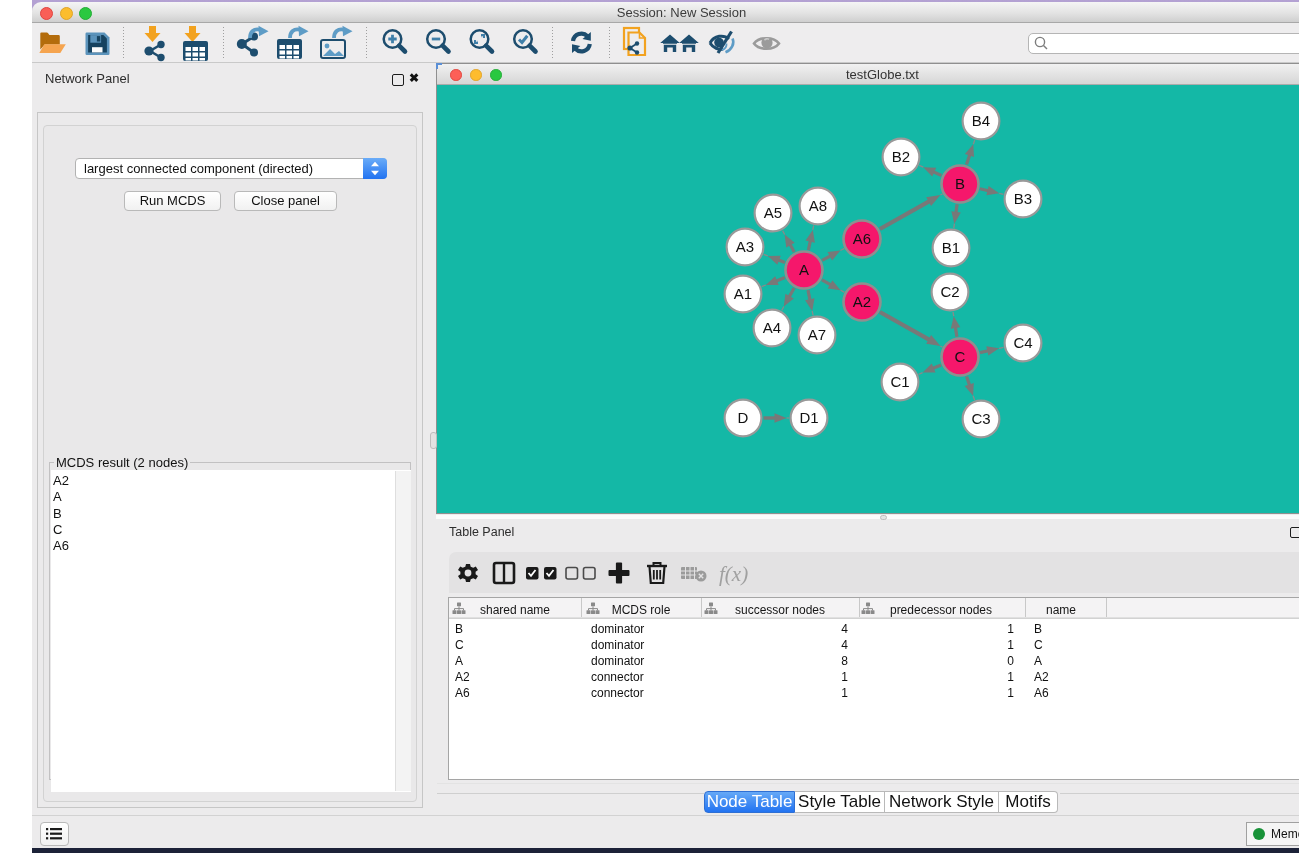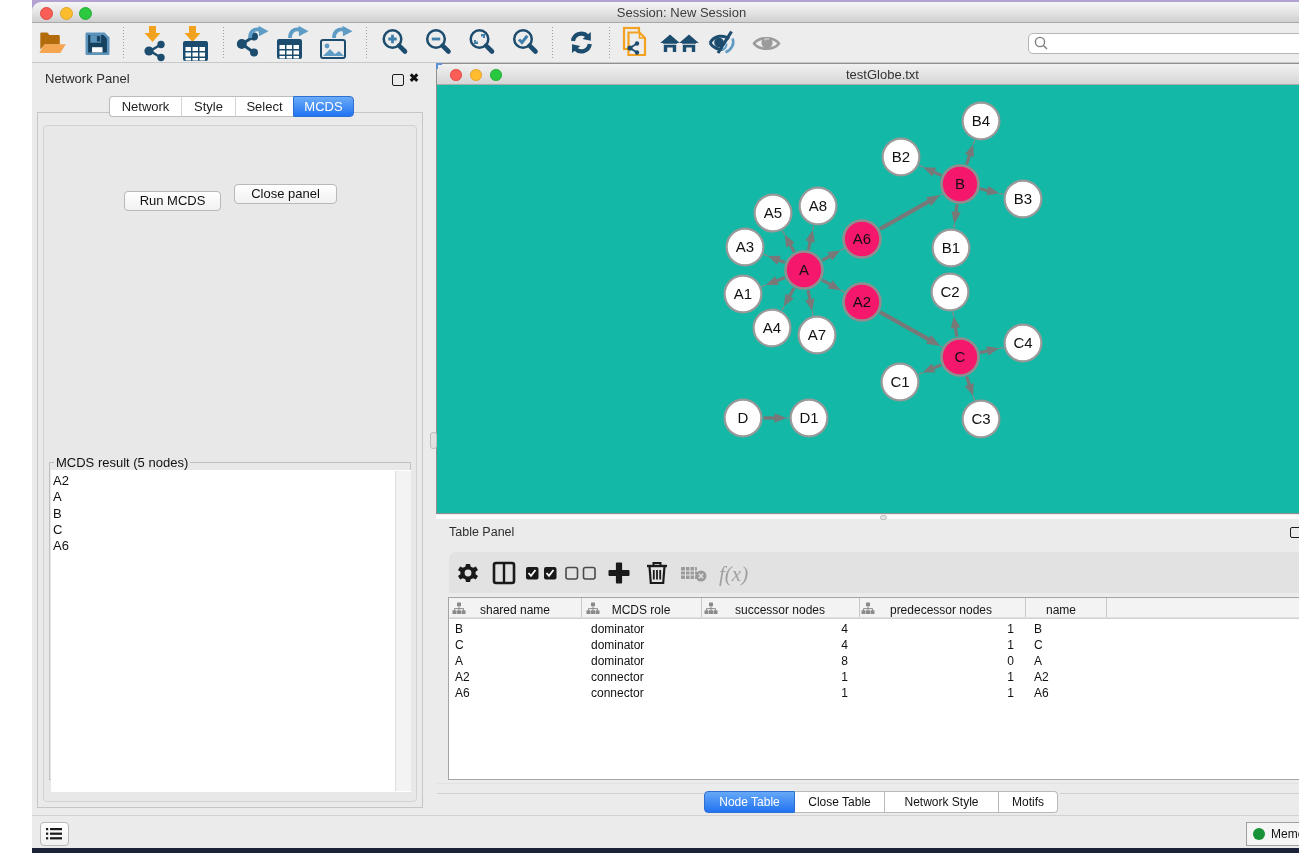--- a/index.html
+++ b/index.html
@@ -24,21 +24,21 @@
   fieldset{border:1px solid #c2c1c2;border-radius:0;margin:0;padding:0;}
   
   #netwin{left:404px;top:63px;width:892px;height:449px;background:#14b8a6;border:1px solid #8f8f8f;}
   #nw-titlebar{left:0;top:0;width:891px;height:20px;background:linear-gradient(#f1f1f1,#d6d6d6);border-bottom:1px solid #ababab;}
   
   #tp-title{left:417px;top:525px;font-size:12.5px;color:#2d2d2d;}
   #tp-toolbar{left:417px;top:552px;width:873px;height:41px;background:#e3e2e3;border-radius:7px 7px 0 0;}
   #tp-table{left:416px;top:597px;width:875px;height:181px;background:#fff;border:1px solid #a5a5a5;}
   .th-div{top:598px;width:1px;height:20px;background:#c8c8c8;}
   .trow{font-size:12px;color:#111;}
-  .btab{height:20px;line-height:20px;font-size:12px;color:#111;text-align:center;background:#fff;border:1px solid #b9b9b9;float:left;}
+  .btab{height:20px;line-height:20px;font-size:17px;color:#111;text-align:center;background:#fff;border:1px solid #b9b9b9;float:left;}
   
   #statusbar{left:0;top:815px;width:1299px;height:33px;background:#ecebec;border-top:1px solid #d2d2d2;}
   #wall-bottom{left:0;top:848px;width:1299px;height:5px;background:#1c2238;}
 </style>
 </head>
 <body>
 <div id="app">
   <div class="abs" id="wall-top"></div>
   <div class="abs" id="titlebar"></div>
   <div class="abs" id="title-text">Session: New Session</div>
@@ -188,31 +188,33 @@
         <circle cx="6" cy="6" r="4.6" fill="none" stroke="#7d7d7d" stroke-width="1.4"></circle>
         <line x1="9.5" y1="9.5" x2="13" y2="13" stroke="#7d7d7d" stroke-width="1.4"></line>
       </svg>
     </div>
 
   <div class="abs" id="cp-title">Network Panel</div>
   <div class="abs wbtn-sq" style="left:360px;top:74px;"></div>
   <div class="abs" style="left:377px;top:71px;font-size:12px;font-weight:bold;color:#111;">✖</div>
   <div class="abs" id="cp-panel"></div>
   <div class="abs" id="cp-inner"></div>
-  <div class="abs" id="cp-tabs">
-    <div class="tab" style="width:71px;border-left:1px solid #bcbcbc;border-radius:4px 0 0 4px;">Network</div>
-    <div class="tab" style="width:53px;border-left:1px solid #d5d5d5;">Style</div>
-    <div class="tab" style="width:57px;border-left:1px solid #d5d5d5;">Select</div>
-    <div class="tab" style="width:59px;background:linear-gradient(#6aacf8,#2273f1);color:#fff;border-color:#2e6fd4;border-left:1px solid #2e6fd4;border-right:1px solid #2e6fd4;border-radius:0 4px 4px 0;">MCDS</div>
+  <div class="abs" style="left:43px;top:158px;width:310px;height:19px;background:#fff;border:1px solid #b2b2b2;border-radius:4px;">
+     <div class="abs" style="left:8px;top:2px;font-size:13px;color:#111;">largest connected component (directed)</div>
+     <div class="abs" style="right:-1px;top:-1px;width:24px;height:21px;background:linear-gradient(#6aacf8,#2273f1);border-radius:0 4px 4px 0;">
+        <svg width="24" height="21">
+          <path d="M8 8.2 L12 3.8 L16 8.2 Z M8 12.8 L12 17.2 L16 12.8 Z" fill="#fff"></path>
+        </svg>
+     </div>
   </div>
   <div class="abs btn" style="left:92px;top:191px;width:95px;height:18px;line-height:18px;">Run MCDS</div>
-  <div class="abs btn" style="left:202px;top:184px;width:101px;height:18px;line-height:18px;">Close panel</div>
+  <div class="abs btn" style="left:202px;top:191px;width:101px;height:18px;line-height:18px;">Close panel</div>
   <div class="abs" style="left:17px;top:455px;width:362px;height:338px;">
     <fieldset style="width:360px;height:323px;">
-      <legend style="font-size:13px;color:#111;margin-left:4px;padding:0 2px;">MCDS result (5 nodes)</legend>
+      <legend style="font-size:13px;color:#111;margin-left:4px;padding:0 2px;">MCDS result (2 nodes)</legend>
     </fieldset>
   </div>
   <div class="abs" style="left:19px;top:470px;width:360px;height:322px;background:#fff;"></div>
   <div class="abs" style="left:363px;top:471px;width:15px;height:320px;background:#f3f3f3;border-left:1px solid #dedede;"></div>
   <div class="abs" style="left:21px;top:473px;font-size:13px;color:#111;line-height:16.3px;">A2<br>A<br>B<br>C<br>A6</div>
 
   <div class="abs" id="netwin">
     <div class="abs" id="nw-titlebar"></div>
     <div class="abs" style="left:0;top:3px;width:891px;text-align:center;font-size:13px;color:#333;">testGlobe.txt</div>
     <div class="abs" style="left:13px;top:5px;width:9.5px;height:9.5px;border-radius:50%;background:#fd5f57;border:0.5px solid #e2453d;"></div>
@@ -447,21 +449,21 @@
   <div class="abs trow" style="left:423px;top:686px;">A6</div>
   <div class="abs trow" style="left:559px;top:686px;">connector</div>
   <div class="abs trow" style="left:716px;top:686px;width:100px;text-align:right;">1</div>
   <div class="abs trow" style="left:882px;top:686px;width:100px;text-align:right;">1</div>
   <div class="abs trow" style="left:1002px;top:686px;">A6</div>
   <div class="abs" style="left:405px;top:783px;width:894px;height:1px;background:#e3e3e3;"></div>
   <div class="abs" style="left:405px;top:793px;width:267px;height:1px;background:#cfcfcf;"></div>
   <div class="abs" style="left:1028px;top:793px;width:271px;height:1px;background:#cfcfcf;"></div>
   <div class="abs" id="btabs" style="left:672px;top:791px;height:22px;">
     <div class="btab" style="width:89px;background:linear-gradient(#66a9f7,#2273f1);color:#fff;border-color:#2e6fd4;border-radius:4px 0 0 4px;">Node Table</div>
-    <div class="btab" style="width:89px;border-left:0;">Close Table</div>
+    <div class="btab" style="width:89px;border-left:0;">Style Table</div>
     <div class="btab" style="width:113px;border-left:0;">Network Style</div>
     <div class="btab" style="width:58px;border-left:0;border-radius:0 4px 4px 0;">Motifs</div>
   </div>
 
   <div class="abs" style="left:404px;top:515px;width:894px;height:4px;background:#fbfbfb;"></div>
   <div class="abs" style="left:847.5px;top:514.5px;width:5.5px;height:3.5px;background:#e4e4e4;border:1px solid #bdbdbd;border-radius:2.5px;"></div>
   <div class="abs" style="left:397.5px;top:432px;width:5.5px;height:15px;background:#e2e2e2;border:1px solid #bdbdbd;border-radius:3px;"></div>
   <div class="abs" style="left:404px;top:63px;width:6px;height:2px;background:#5a8fd6;"></div>
   <div class="abs" style="left:404px;top:63px;width:2px;height:6px;background:#5a8fd6;"></div>
 

